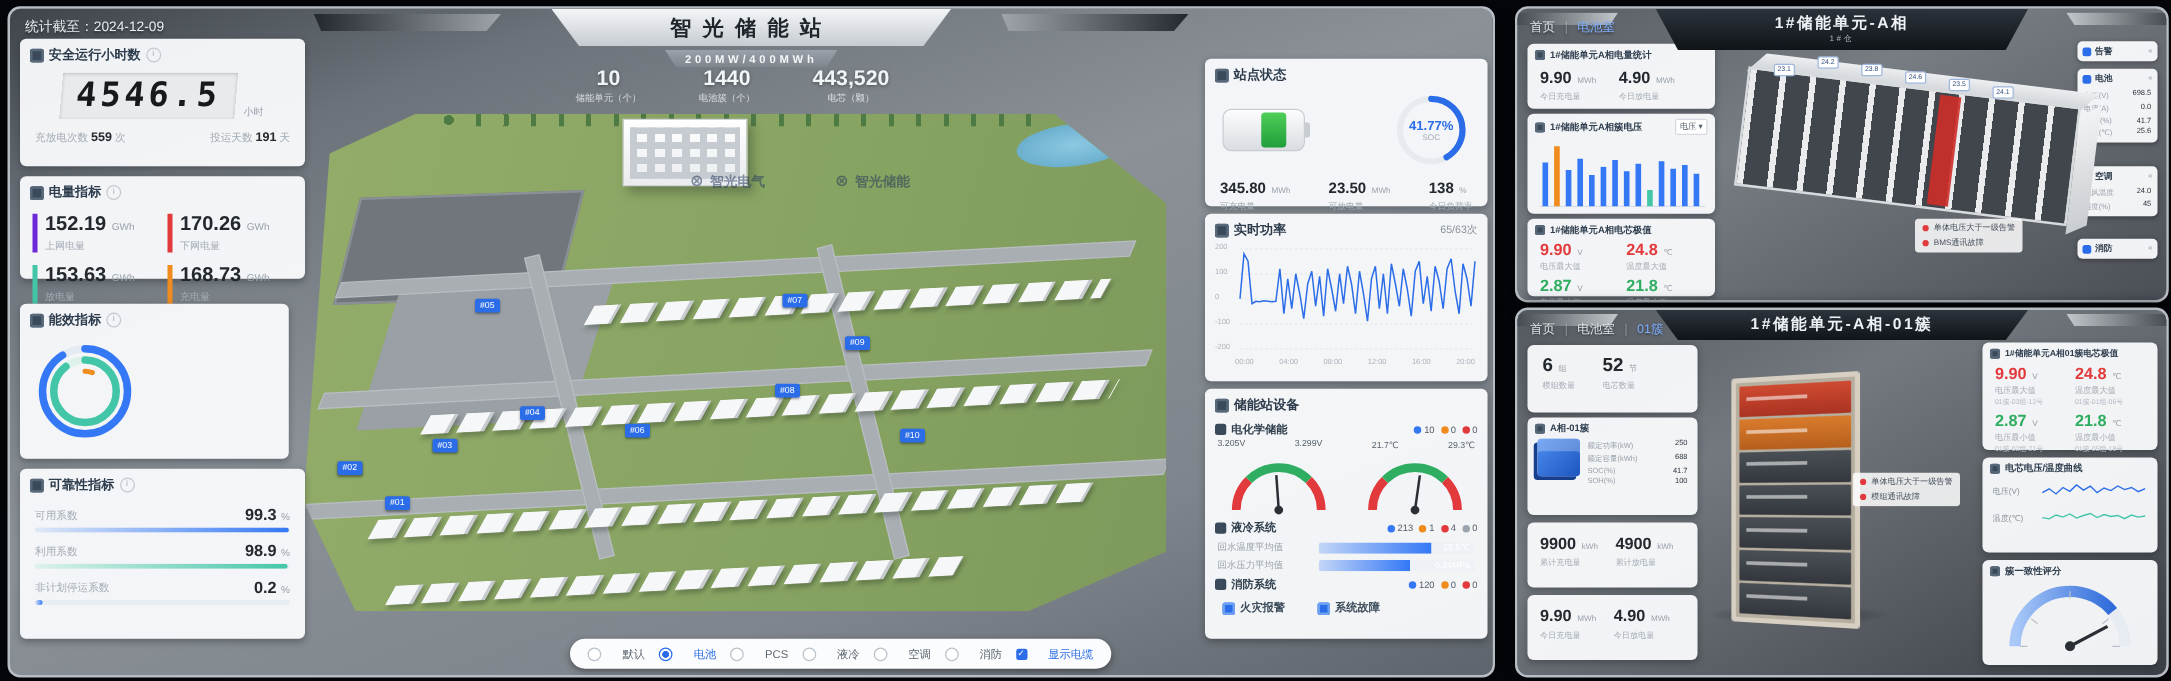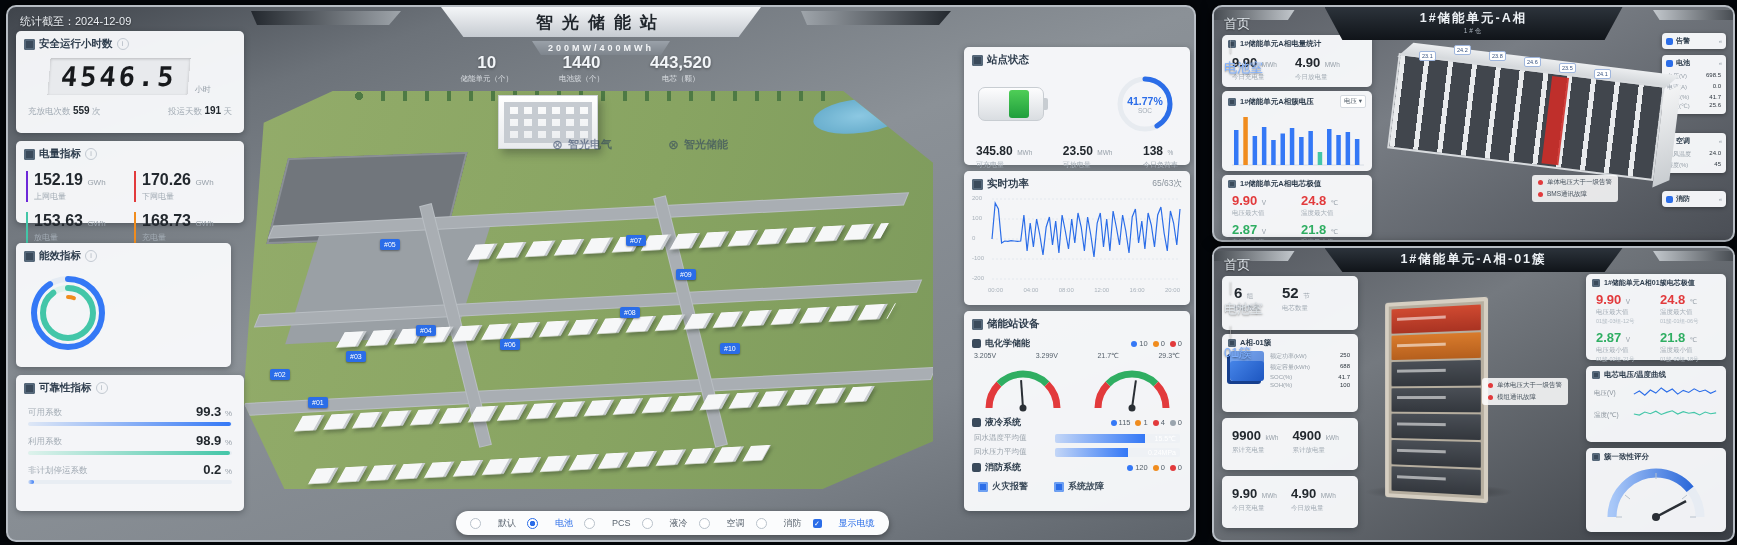--- a/index.html
+++ b/index.html
@@ -11,21 +11,21 @@
 
   
   .card{position:absolute;background:rgba(250,251,253,.95);border-radius:5px;box-shadow:0 2px 6px rgba(20,25,32,.35);}
   .ct{display:flex;align-items:center;gap:4px;padding:6px 8px 2px;}
   .ct .ic{width:11px;height:11px;border-radius:2px;background:#3a4a5b;box-shadow:inset 0 0 0 2px #56687a;flex:0 0 auto;}
   .ct .tt{font-size:10.5px;font-weight:bold;color:#2e3d4d;white-space:nowrap;}
   .ct .info{width:10px;height:10px;border:1px solid #c3cad2;border-radius:50%;color:#a7b0b9;font-size:7px;line-height:10px;text-align:center;flex:0 0 auto;}
   .big{font-size:16px;font-weight:bold;color:#22282e;line-height:1;}
   .unit{font-size:8px;color:#98a1aa;font-weight:normal;text-align:right;}
   .lbl{font-size:8px;color:#a3acb5;margin-top:2px;}
-  .stat{border-left:2px solid #6d28d9;padding-left:6px;}
+  .stat{border-left:4px solid #6d28d9;padding-left:6px;}
   .stat.red{border-color:#e23a3c}.stat.teal{border-color:#43c6a8}.stat.orange{border-color:#f08c1e}
   .vmax{color:#e23a3c}.vmin{color:#2fae62}
 
   
   .m-date{position:absolute;left:12px;top:7px;font-size:11px;color:#e9edf1;text-shadow:0 1px 2px rgba(0,0,0,.5);z-index:5;}
   .m-header{position:absolute;left:50%;top:0;transform:translateX(-50%);z-index:6;text-align:center;}
   .m-title-block{display:inline-block;min-width:268px;background:linear-gradient(#f4f6f8,#c6cbd1);clip-path:polygon(0 0,100% 0,93% 100%,7% 100%);padding:4px 26px 3px;}
   .m-title{font-size:17px;font-weight:bold;letter-spacing:9px;color:#1f252b;}
   .m-sub{display:inline-block;margin-top:-1px;background:linear-gradient(#9aa1a9,#7e858d);clip-path:polygon(4% 0,96% 0,90% 100%,10% 100%);padding:2px 22px;font-size:9px;font-weight:bold;letter-spacing:3px;color:#f3f5f7;}
   .wing{position:absolute;top:4px;width:150px;height:14px;background:linear-gradient(90deg,#30353b,#888e95);clip-path:polygon(0 0,100% 0,92% 100%,4% 100%);}
@@ -111,21 +111,21 @@
   .titem .cb{width:9px;height:9px;border-radius:2px;background:#2b6de8;color:#fff;font-size:7px;line-height:9px;text-align:center;}
 
   
   .p-header{position:absolute;left:50%;top:0;transform:translateX(-50%);z-index:6;text-align:center;}
   .p-title-block{display:inline-block;min-width:250px;background:linear-gradient(#2c333b,#101419);clip-path:polygon(0 0,100% 0,94% 100%,6% 100%);padding:3px 24px 4px;}
   .p-title{font-size:12.5px;font-weight:bold;letter-spacing:2px;color:#edf1f5;}
   .p-sub{font-size:6.5px;color:#aeb7c0;letter-spacing:2px;}
   .pwing{position:absolute;top:3px;width:110px;height:10px;background:linear-gradient(90deg,#1a1f25,#c3c8cd);clip-path:polygon(0 0,100% 0,94% 100%,3% 100%);}
   .pwing.l{left:-140px;}
   .pwing.r{right:-140px;transform:scaleX(-1);}
-  .crumbs{position:absolute;left:10px;top:8px;z-index:6;display:flex;gap:4px;font-size:13px;color:#dfe5ea;text-shadow:0 1px 2px rgba(0,0,0,.5);flex-direction:column;}
+  .crumbs{position:absolute;left:10px;top:8px;z-index:6;display:flex;gap:4px;font-size:10px;color:#dfe5ea;text-shadow:0 1px 2px rgba(0,0,0,.5);}
   .crumbs .sep{color:rgba(255,255,255,.45);}
   .crumbs .on{color:#7fb0ff;}
   .mini .ct{padding:4px 6px 1px;}
   .mini .ct .ic{width:8px;height:8px;}
   .mini .ct .tt{font-size:7.5px;}
   .mini .big{font-size:13px;}
   .mini .unit{font-size:6.5px;}
   .mini .lbl{font-size:6.5px;}
   .loc{font-size:5.5px;color:#b3bcc4;margin-top:1px;}
   .drop{margin-left:auto;font-size:6.5px;color:#55606b;border:1px solid #d5dae0;border-radius:2px;padding:1px 3px;background:#fff;}
@@ -422,21 +422,21 @@
             </g>
           <circle cx="48" cy="48" r="3.5" fill="#2a2f35"></circle>
         </svg>
       </div>
       <div class="sub">
           <span class="si"></span>
           <span class="stt">液冷系统</span>
         <div class="dots">
           <span class="d">
               <span class="c" style="background:#3478f6"></span>
-              <span>115</span>
+              <span>213</span>
             </span>
           <span class="d">
               <span class="c" style="background:#f08c1e"></span>
               <span>1</span>
             </span>
           <span class="d">
               <span class="c" style="background:#e23a3c"></span>
               <span>4</span>
             </span>
           <span class="d">

